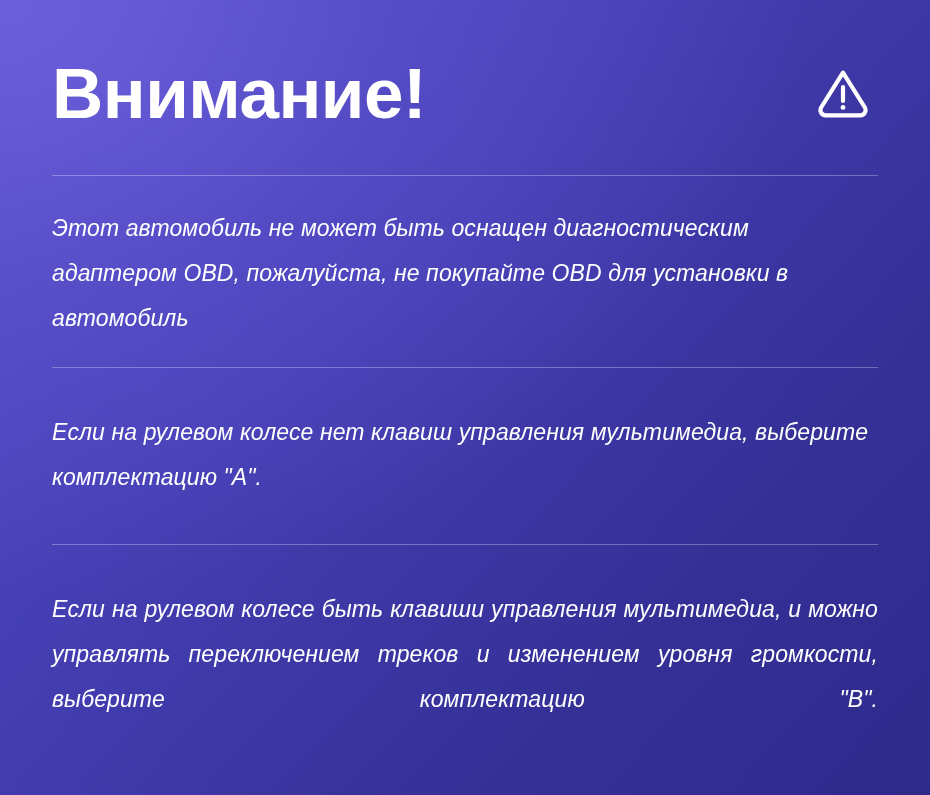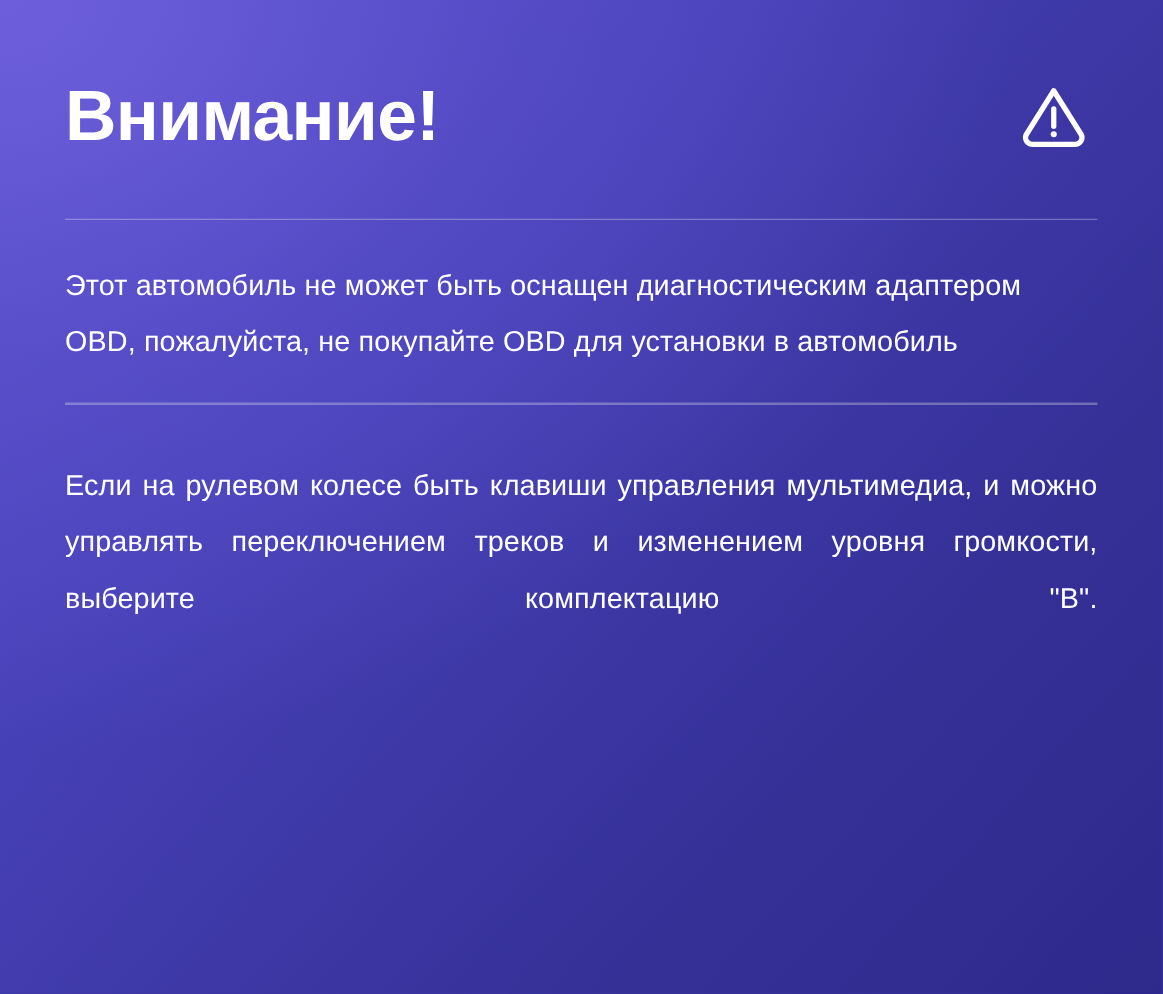--- a/index.html
+++ b/index.html
@@ -43,21 +43,21 @@
     display: flex;
     align-items: center;
     justify-content: space-between;
     padding: 0 52px;
     height: 175px;
     box-sizing: border-box;
   }
 
   .card-title {
     margin: 0;
-    font-size: 57px;
+    font-size: 71px;
     line-height: 1;
     font-weight: 700;
     letter-spacing: -0.5px;
     color: #ffffff;
     padding-top: 12px;
     white-space: nowrap;
   }
 
   .warning-icon {
     width: 58px;
@@ -82,20 +82,21 @@
     box-sizing: border-box;
   }
 
   .notice-text {
     margin: 0;
     font-size: 23px;
     line-height: 45px;
     font-weight: 400;
     color: #ffffff;
     letter-spacing: 0.1px;
+    font-style: italic;
   }
 
   #block-1 { padding-top: 30px; padding-bottom: 26px; }
   #block-2 { padding-top: 42px; padding-bottom: 44px; }
   #block-3 { padding-top: 42px; padding-bottom: 40px; }
 
   .justified { text-align: justify; }
   .justified::after {
     content: "";
     display: inline-block;
@@ -120,20 +121,23 @@
   </div>
 
   <hr class="divider">
 
   <div class="notice-block" id="block-1">
     <p class="notice-text">Этот автомобиль не может быть оснащен диагностическим адаптером OBD, пожалуйста, не покупайте OBD для установки в автомобиль</p>
   </div>
 
   <hr class="divider">
 
+  <div class="notice-block" id="block-2">
+    <p class="notice-text">Если на рулевом колесе нет клавиш управления мультимедиа, выберите комплектацию "А".</p>
+  </div>
 
   <hr class="divider">
 
   <div class="notice-block" id="block-3">
     <p class="notice-text justified">Если на рулевом колесе быть клавиши управления мультимедиа, и можно управлять переключением треков и изменением уровня громкости, выберите комплектацию "В".</p>
   </div>
 
 </div>
 
 </body></html>

